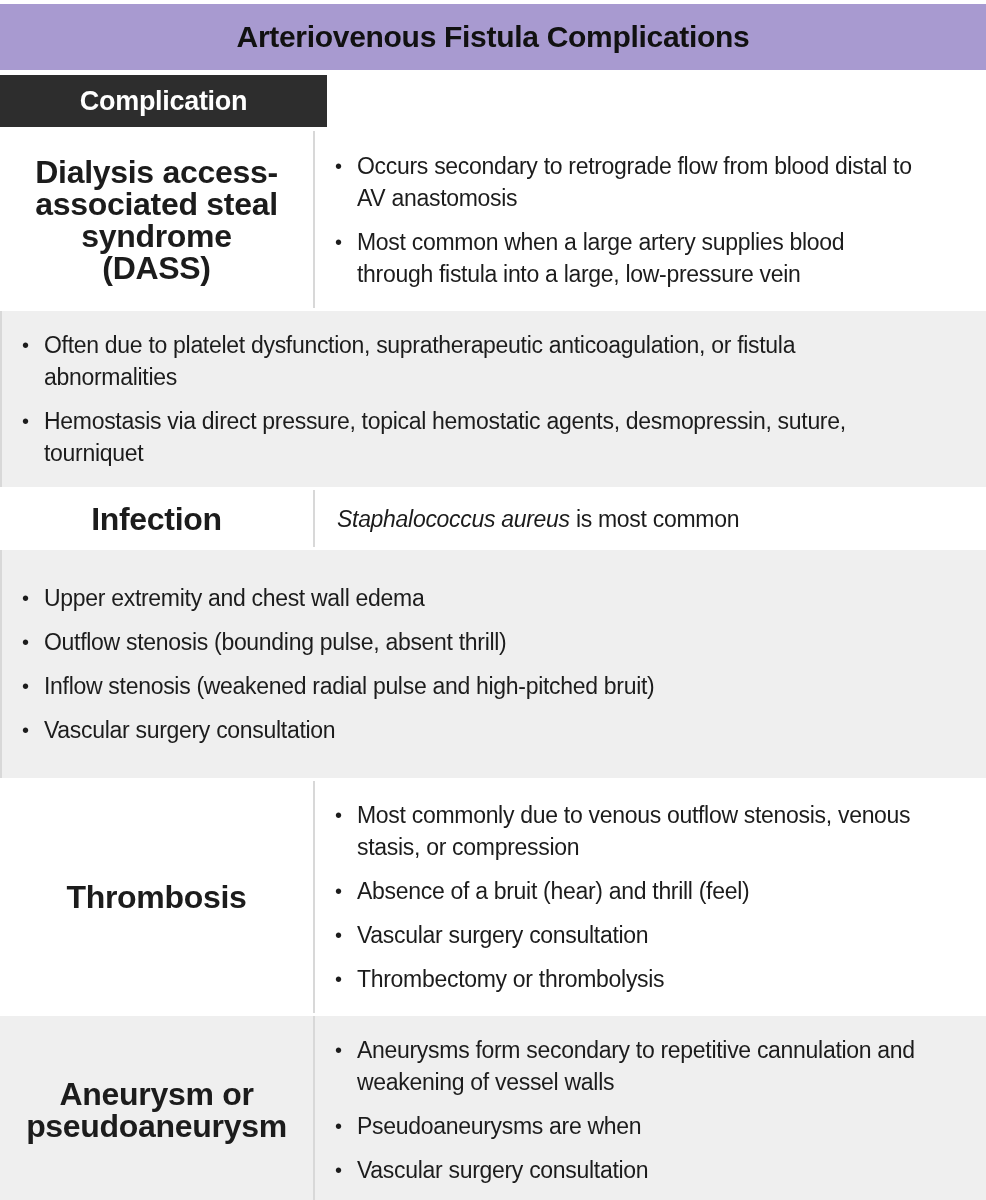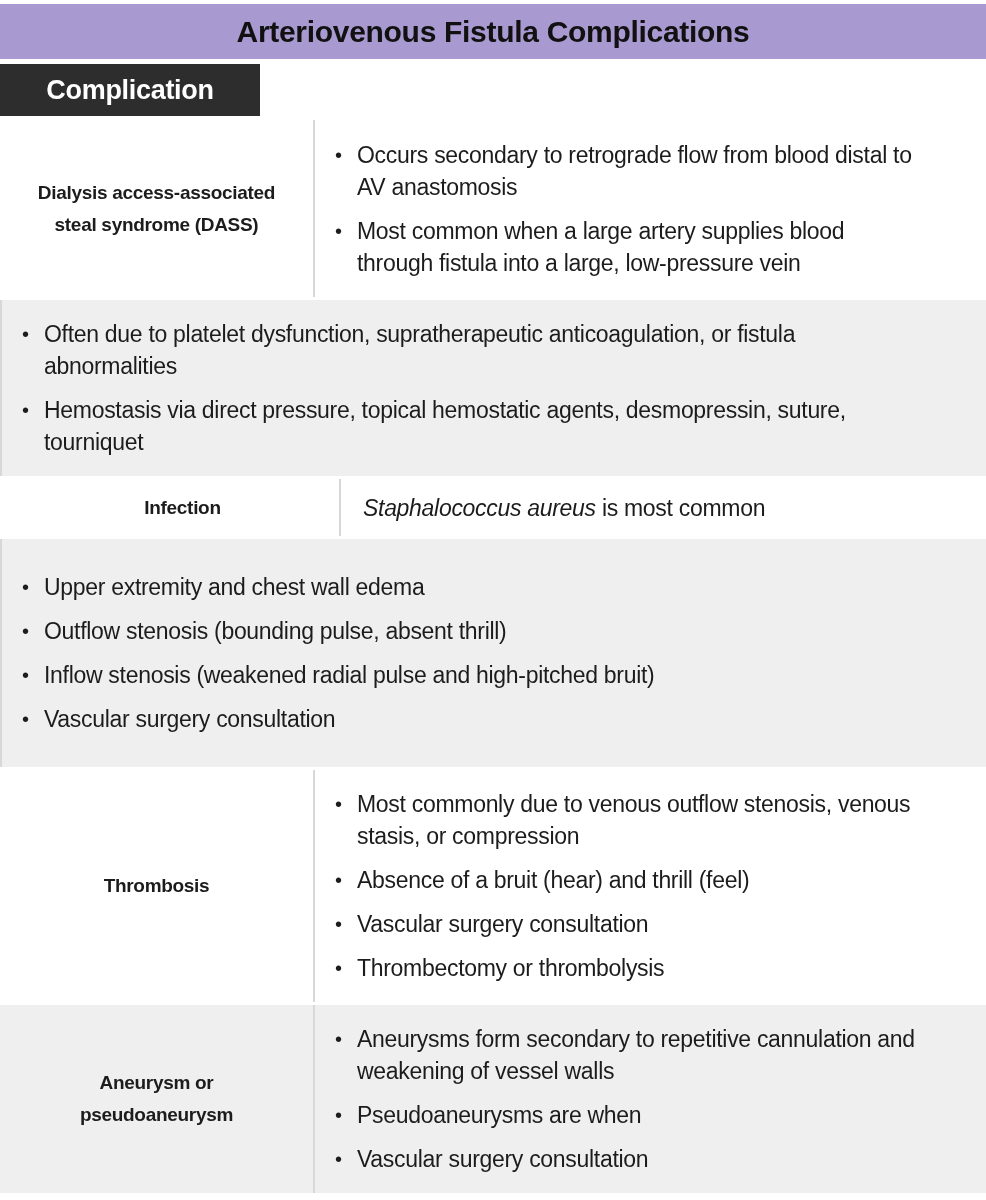--- a/index.html
+++ b/index.html
@@ -14,50 +14,50 @@
   *{box-sizing:border-box;margin:0;padding:0;}
   html,body{width:986px;background:#ffffff;}
   body{
     font-family:"Liberation Sans","DejaVu Sans",sans-serif;
     color:var(--text);
     letter-spacing:-0.3px;
   }
   .page{width:986px;padding-top:4px;}
 
   .title-bar{
-    height:55px;
+    height:66px;
     background:var(--title-bg);
     display:flex;align-items:center;justify-content:center;
     font-size:30px;font-weight:bold;color:#111;
     margin-bottom:5px;
   }
 
   .header-row{display:flex;height:52px;margin-bottom:4px;}
   .header-cell{
     background:var(--header-bg);color:var(--header-text);
     display:flex;align-items:center;justify-content:center;
     font-size:27px;font-weight:bold;
   }
-  .header-cell.left{width:260px;margin-right:3px;}
+  .header-cell.left{width:327px;margin-right:3px;}
   .header-cell.right{flex:1;}
 
   .row{display:flex;margin-bottom:3px;background:var(--row-bg);}
   .row.alt{background:var(--row-alt-bg);}
   .row-0{min-height:177px;}
   .row-1{min-height:176px;}
-  .row-2{min-height:57px;padding-left:26px;}
+  .row-2{min-height:57px;}
   .row-3{min-height:228px;}
   .row-4{min-height:232px;}
   .row-5{min-height:177px;}
 
   .cell-left{
     width:313px;flex:0 0 313px;
     display:flex;align-items:center;justify-content:center;
     text-align:center;
-    font-size:19px;font-weight:bold;line-height:32px;
+    font-size:32px;font-weight:bold;line-height:32px;
     padding:10px 30px;
   }
   .cell-right{
     flex:1;
     border-left:2px solid var(--divider);
     display:flex;flex-direction:column;justify-content:center;
     padding:12px 66px 12px 20px;
     font-size:23px;line-height:32px;
   }
   .bullet-item{display:flex;margin:6px 0;}

